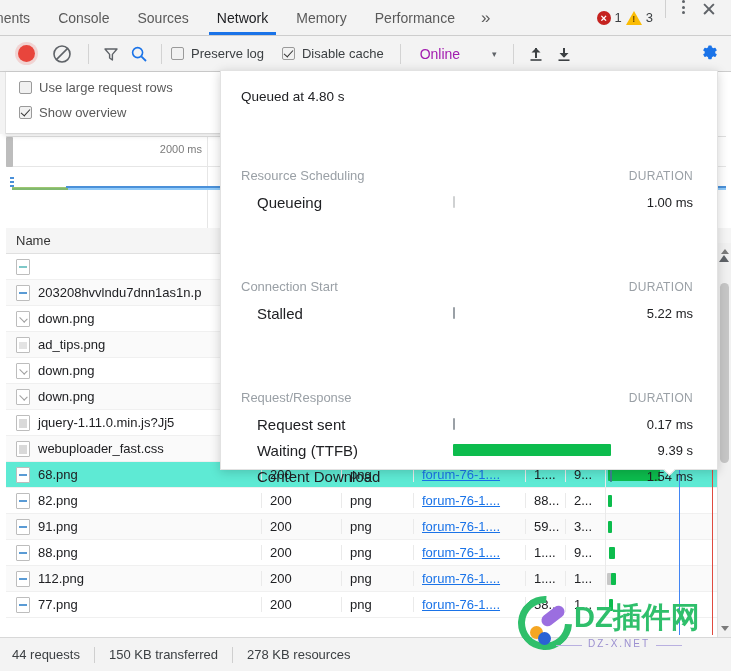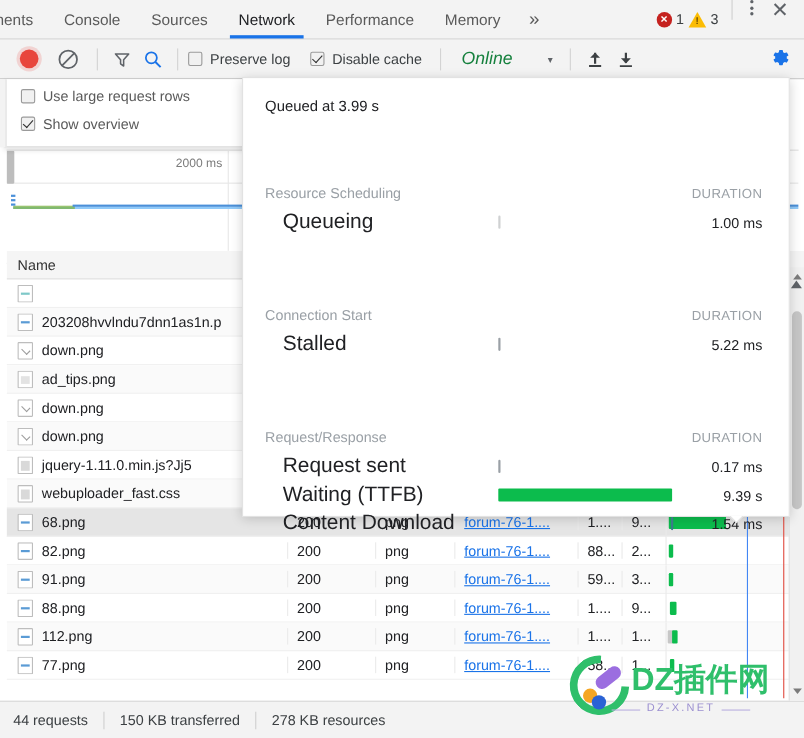--- a/index.html
+++ b/index.html
@@ -79,21 +79,21 @@
   .tsep { width:1px; height:20px; background:#d3d3d3; margin: 0 7px; }
   .chk-wrap { display:flex; align-items:center; gap:7px; font-size:13px; color:#3c4043; }
   .chk {
     width:13px; height:13px; border:1px solid #9a9a9a; background:#f1f1f1;
     border-radius:2px; position:relative; display:inline-block;
   }
   .chk.on::after {
     content:""; position:absolute; left:3.2px; top:0.4px; width:4px; height:8px;
     border:solid #333; border-width: 0 1.6px 1.6px 0; transform: rotate(42deg);
   }
-  .online-sel { font-size:16px; color:#15803d; padding-left:10px;font-style:italic; }
+  .online-sel { font-size:14px; color:#a21caf; padding-left:10px; }
   .caret-dn { margin-left:30px; font-size:9px; color:#5f6368; }
   .gear { margin-left:auto; padding-right:12px; }
 
   
   .settings-pop {
     position:absolute; left:4px; top:72px; width: 224px; height: 62px;
     background:#fff; border:1px solid #d8d8d8; border-top:none;
     box-shadow: 0 2px 5px rgba(0,0,0,.12);
     padding: 8px 0 0 14px;
     z-index: 4;
@@ -141,21 +141,21 @@
     background:#f5f5f5; border-bottom:1px solid #e0e0e0;
     font-size:13px; color:#333; padding-left:10px;
   }
   .rows { position:absolute; left:0; top:26px; right:0; bottom:0; }
   .row {
     height:26px; display:flex; align-items:center;
     border-bottom:1px solid #f0f0f0; font-size:13px; color:#202124;
     position:relative;
   }
   .row.odd { background:#fafafa; }
-  .row.sel { background:#e5e5e5; }
+  .row.sel { background:#5eead4; }
   .c-name { width:255px; display:flex; align-items:center; gap:8px; padding-left:10px; overflow:hidden; white-space:nowrap; }
   .c-status { width:80px; padding-left:8px; border-left:1px solid #eaeaea; }
   .c-type { width:72px; padding-left:8px; border-left:1px solid #eaeaea; }
   .c-init { width:112px; padding-left:8px; border-left:1px solid #eaeaea; }
   .c-init u { text-decoration: underline; color:#1a73e8; }
   .c-size { width:40px; padding-left:8px; border-left:1px solid #eaeaea; }
   .c-time { width:40px; padding-left:8px; border-left:1px solid #eaeaea; }
   .c-wf { flex:1 1 auto; border-left:1px solid #eaeaea; position:relative; height:26px; }
   .wf-bar { position:absolute; top:7px; height:12px; background:#0cbc4d; border-radius:1px; }
   .wf-bar.grey { background:#c7c7c7; }
@@ -198,21 +198,21 @@
   .tp-head { font-size:13.5px; color:#202124; margin-bottom:13px; }
   .tp-section {
     display:flex; align-items:baseline; justify-content:space-between;
     margin-top:20px; margin-bottom:6px;
   }
   .tp-section .title { font-size:13px; color:#9aa0a6;margin-top:44px; }
   .tp-section .dur { font-size:12px; color:#9aa0a6; letter-spacing:.3px; }
   .tp-row {
     display:flex; align-items:center; height:26px; position:relative;
   }
-  .tp-row .lbl { font-size:19px; color:#202124; width:200px; padding-left:16px; }
+  .tp-row .lbl { font-size:15px; color:#202124; width:200px; padding-left:16px; }
   .tp-row .track { position:absolute; left:212px; right:100px; top:0; bottom:0; }
   .tp-row .val { margin-left:auto; font-size:13px; color:#202124; }
   .bar {
     position:absolute; top:7px; height:12px; background:#0cbc4d; border-radius:1px;
   }
   .bar.tiny { width:2px; background:#cfd1d2; }
   .bar.tiny.dark { background:#9aa0a6; }
   .bar.tiny.teal { background:#3b7a8a; }
   .tp-foot {
     display:flex; align-items:center; justify-content:space-between;
@@ -294,24 +294,24 @@
     <div class="tab">
         <span>Console</span>
       </div>
     <div class="tab">
         <span>Sources</span>
       </div>
     <div class="tab active">
         <span>Network</span>
       </div>
     <div class="tab">
+        <span>Memory</span>
+      </div>
+    <div class="tab">
         <span>Performance</span>
-      </div>
-    <div class="tab">
-        <span>Memory</span>
       </div>
     <div class="tab-overflow">
         <span>»</span>
       </div>
     <div class="tabbar-spacer"></div>
     <div class="counters">
       <div class="err-dot">
           <span>×</span>
         </div>
       <div class="counter-num">1</div>
@@ -567,21 +567,21 @@
   </div>
 
   <div class="vscroll-outer">
     <div class="vscroll-arrow up"></div>
     <div class="vscroll-thumb"></div>
     <div class="vscroll-arrow dn"></div>
   </div>
   <div class="top-arrow"></div>
 
   <div class="timing-pop">
-    <div class="tp-head">Queued at 3.99 s</div>
+    <div class="tp-head">Queued at 4.80 s</div>
 
     <div class="tp-section">
       <div class="title">Resource Scheduling</div>
       <div class="dur">DURATION</div>
     </div>
     <div class="tp-row">
       <div class="lbl">Queueing</div>
       <div class="track">
           <div class="bar tiny" style="left:0px"></div>
         </div>

